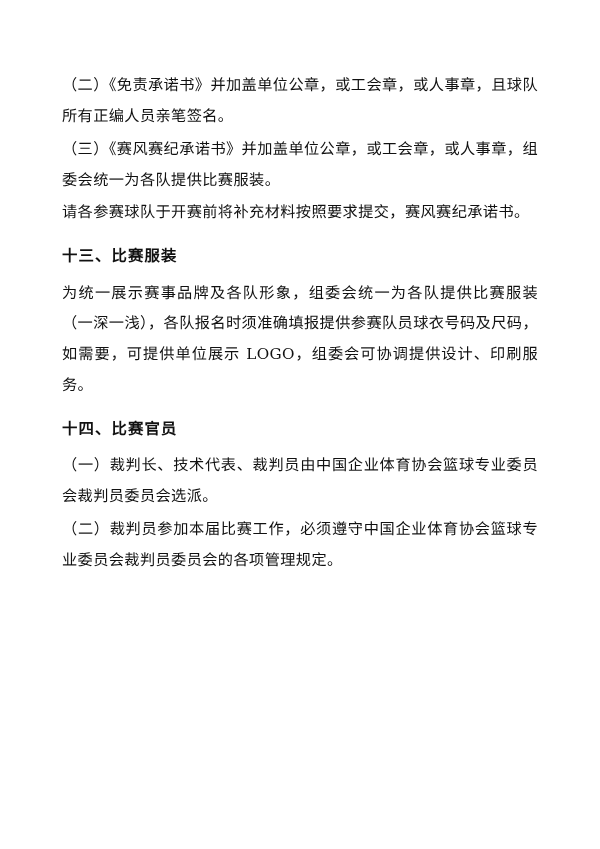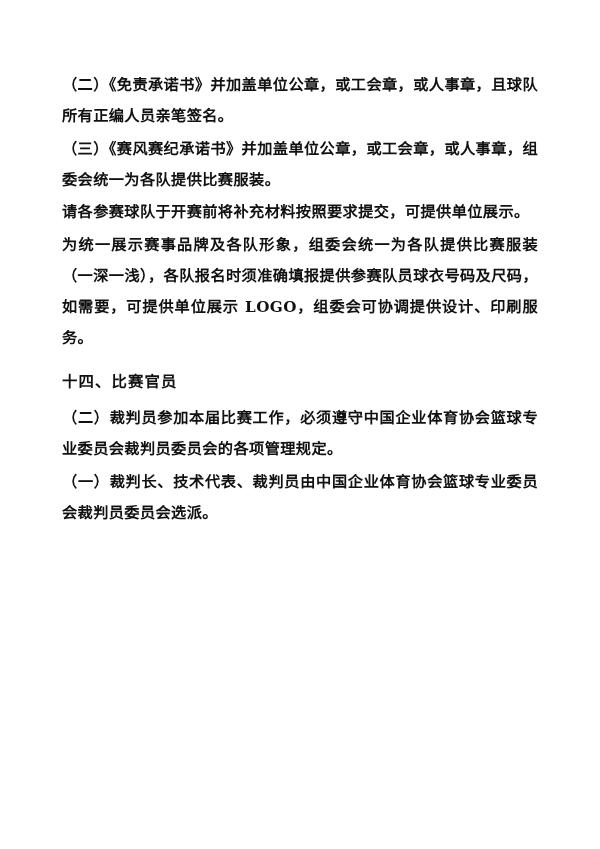--- a/index.html
+++ b/index.html
@@ -35,42 +35,42 @@
   }
   .heading {
     font-weight: bold;
     font-size: 15.4px;
     margin-top: 13px;
     margin-bottom: 5px;
     letter-spacing: 1.1px;
   }
   .block {
     margin-bottom: 2px;
-    font-weight: bold;
   }
   .no-indent {
     text-indent: 0;
   }
 </style>
 </head>
 <body>
 
 <div class="page">
   <div class="doc-body">
 
     <p class="block no-indent">（二）《免责承诺书》并加盖单位公章，或工会章，或人事章，且球队所有正编人员亲笔签名。</p>
 
     <p class="block no-indent">（三）《赛风赛纪承诺书》并加盖单位公章，或工会章，或人事章，组委会统一为各队提供比赛服装。</p>
 
-    <p class="block no-indent">请各参赛球队于开赛前将补充材料按照要求提交，可提供单位展示。</p>
+    <p class="block no-indent">请各参赛球队于开赛前将补充材料按照要求提交，赛风赛纪承诺书。</p>
 
+    <p class="heading">十三、比赛服装</p>
 
     <p class="block no-indent">为统一展示赛事品牌及各队形象，组委会统一为各队提供比赛服装（一深一浅），各队报名时须准确填报提供参赛队员球衣号码及尺码，如需要，可提供单位展示 LOGO，组委会可协调提供设计、印刷服务。</p>
 
     <p class="heading">十四、比赛官员</p>
 
+    <p class="block no-indent">（一）裁判长、技术代表、裁判员由中国企业体育协会篮球专业委员会裁判员委员会选派。</p>
+
     <p class="block no-indent">（二）裁判员参加本届比赛工作，必须遵守中国企业体育协会篮球专业委员会裁判员委员会的各项管理规定。</p>
-
-    <p class="block no-indent">（一）裁判长、技术代表、裁判员由中国企业体育协会篮球专业委员会裁判员委员会选派。</p>
 
 
   </div>
 </div>
 
 </body></html>

